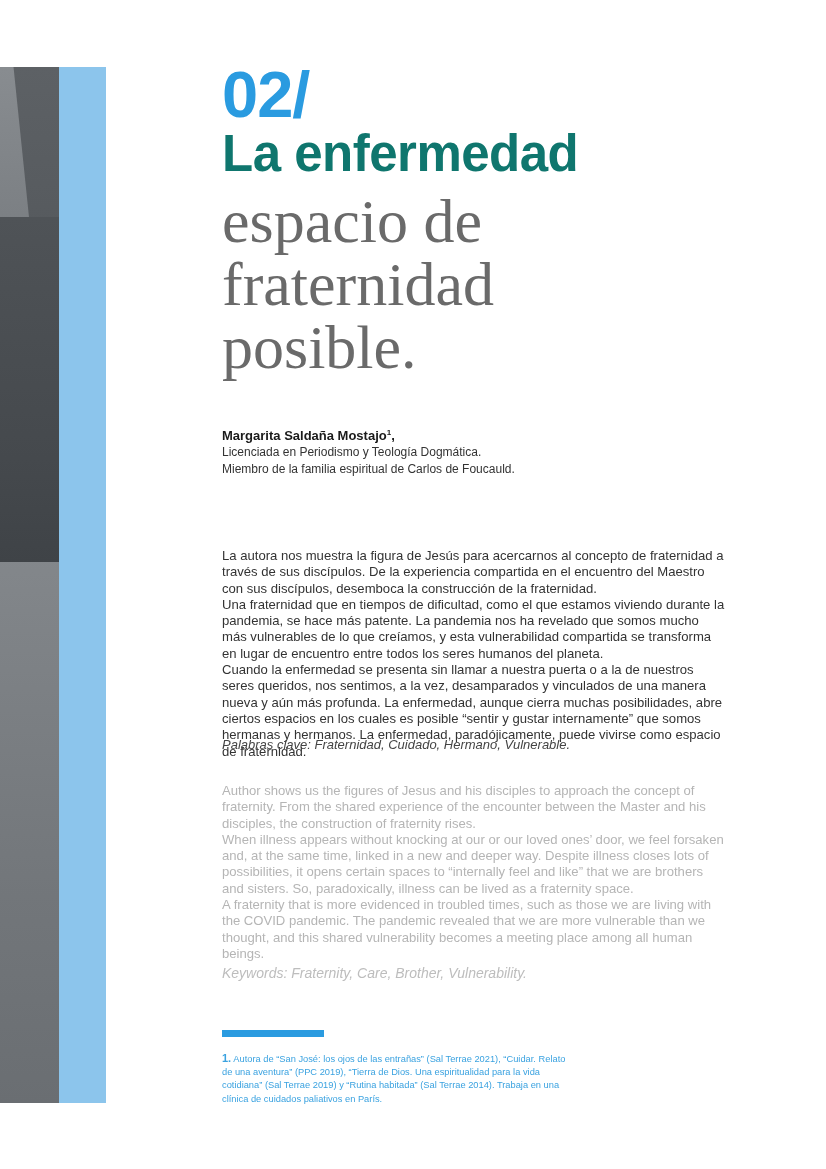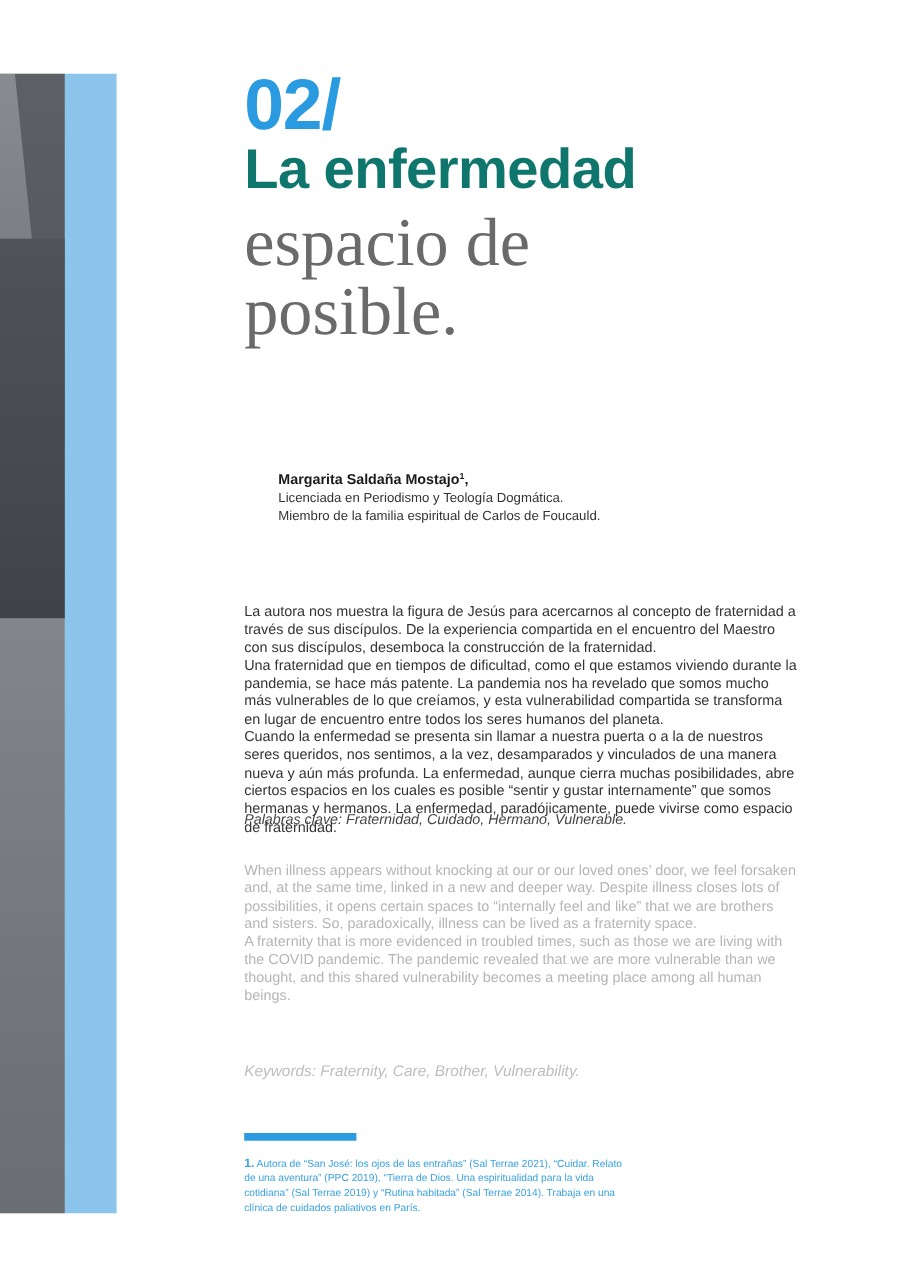--- a/index.html
+++ b/index.html
@@ -39,21 +39,21 @@
       font-family: "Liberation Sans", sans-serif; font-weight: 700;
       font-size: 51px; color: #0f766e; letter-spacing: -0.5px; line-height: 1;
     }
     .title-sub {
       position: absolute; top: 190px; left: 0; width: 420px;
       font-family: "Liberation Serif", serif; font-weight: 400;
       font-size: 62px; color: #6a6a6a; line-height: 63px;
     }
     .author {
       position: absolute; top: 424px; left: 0; width: 480px;
-      font-size: 12px; color: #333; line-height: 17px; margin-left: 31px;
+      font-size: 12px; color: #333; line-height: 17px;
     }
     .author .name { font-weight: 700; font-size: 13px; color: #1a1a1a; }
     .abstract-es {
       position: absolute; top: 548px; left: 0; width: 505px;
       font-size: 13.1px; color: #333; line-height: 16.3px;
     }
     .abstract-es p { margin: 0; }
     .keywords-es { position: absolute; top: 737px; left: 0; font-size: 13px; color: #444; font-style: italic; }
     .abstract-en {
       position: absolute; top: 783px; left: 0; width: 505px;
@@ -77,39 +77,41 @@
   <div class="streak"></div>
   <div class="dark-band"></div>
 </div>
 <div class="blue-strip"></div>
 
 <div class="content">
   <div class="section-number">02/</div>
   <h1 class="title-main" style="margin:0;">La enfermedad</h1>
   <div class="title-sub">
     <div>espacio de</div>
+    <div>fraternidad</div>
     <div>posible.</div>
   </div>
 
   <div class="author">
     <div class="name">
       <span>Margarita Saldaña Mostajo</span><sup style="font-size:8px;">1</sup><span>,</span>
     </div>
     <div>Licenciada en Periodismo y Teología Dogmática.</div>
     <div>Miembro de la familia espiritual de Carlos de Foucauld.</div>
   </div>
 
   <div class="abstract-es">
     <p>La autora nos muestra la figura de Jesús para acercarnos al concepto de fraternidad a través de sus discípulos. De la experiencia compartida en el encuentro del Maestro con sus discípulos, desemboca la construcción de la fraternidad.</p>
     <p>Una fraternidad que en tiempos de dificultad, como el que estamos viviendo durante la pandemia, se hace más patente. La pandemia nos ha revelado que somos mucho más vulnerables de lo que creíamos, y esta vulnerabilidad compartida se transforma en lugar de encuentro entre todos los seres humanos del planeta.</p>
     <p>Cuando la enfermedad se presenta sin llamar a nuestra puerta o a la de nuestros seres queridos, nos sentimos, a la vez, desamparados y vinculados de una manera nueva y aún más profunda. La enfermedad, aunque cierra muchas posibilidades, abre ciertos espacios en los cuales es posible “sentir y gustar internamente” que somos hermanas y hermanos. La enfermedad, paradójicamente, puede vivirse como espacio de fraternidad.</p>
   </div>
   <div class="keywords-es">Palabras clave: Fraternidad, Cuidado, Hermano, Vulnerable.</div>
 
   <div class="abstract-en">
+    <p>Author shows us the figures of Jesus and his disciples to approach the concept of fraternity. From the shared experience of the encounter between the Master and his disciples, the construction of fraternity rises.</p>
     <p>When illness appears without knocking at our or our loved ones’ door, we feel forsaken and, at the same time, linked in a new and deeper way. Despite illness closes lots of possibilities, it opens certain spaces to “internally feel and like” that we are brothers and sisters. So, paradoxically, illness can be lived as a fraternity space.</p>
     <p>A fraternity that is more evidenced in troubled times, such as those we are living with the COVID pandemic. The pandemic revealed that we are more vulnerable than we thought, and this shared vulnerability becomes a meeting place among all human beings.</p>
   </div>
   <div class="keywords-en">Keywords: Fraternity, Care, Brother, Vulnerability.</div>
 
   <div class="footnote-rule"></div>
   <div class="footnote">
     <span class="num">1.</span>
     <span>Autora de “San José: los ojos de las entrañas” (Sal Terrae 2021), “Cuidar. Relato de una aventura” (PPC 2019), “Tierra de Dios. Una espiritualidad para la vida cotidiana” (Sal Terrae 2019) y “Rutina habitada” (Sal Terrae 2014). Trabaja en una clínica de cuidados paliativos en París.</span>
   </div>

